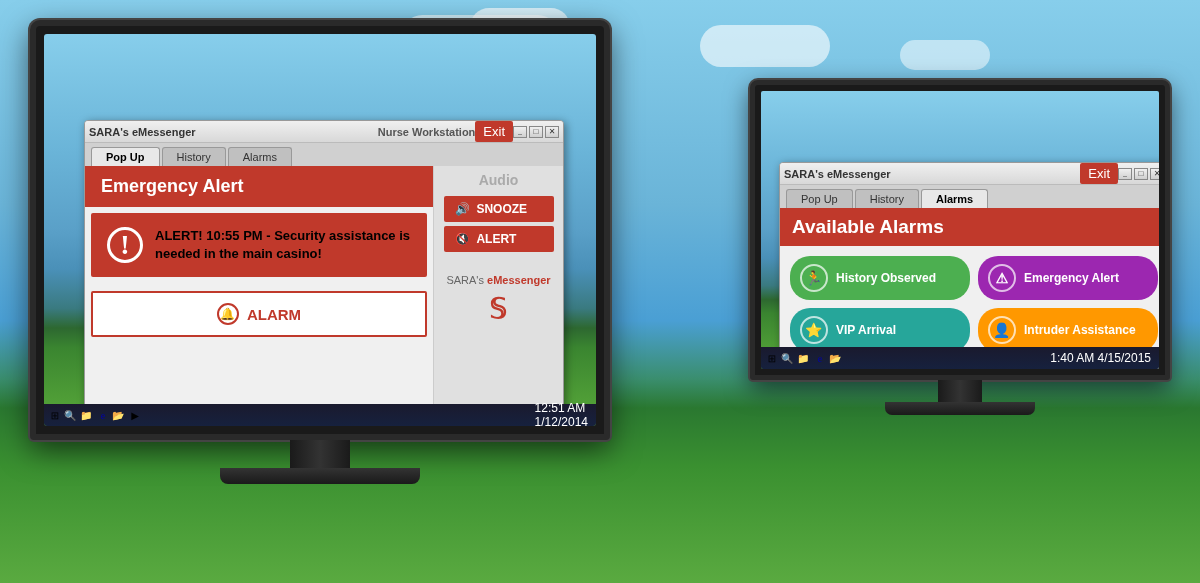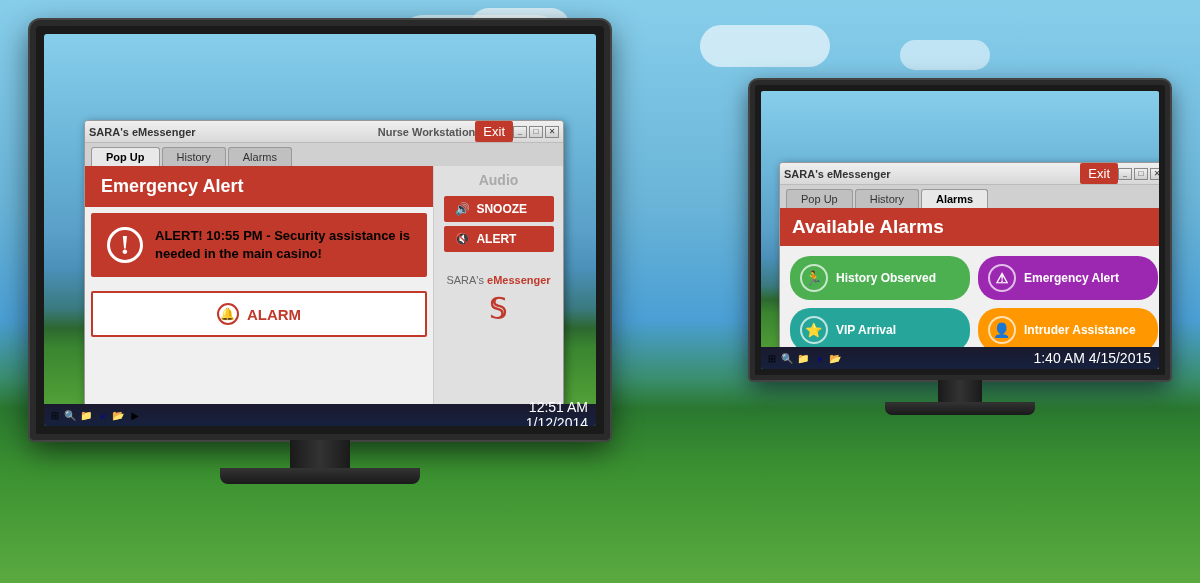--- a/index.html
+++ b/index.html
@@ -478,25 +478,24 @@
       width: 14px;
       height: 14px;
       display: flex;
       align-items: center;
       justify-content: center;
       font-size: 10px;
     }
 
     .taskbar-clock {
       margin-left: auto;
-      font-size: 14px;
+      font-size: 12px;
       color: white;
       font-family: Arial, sans-serif;
       margin-right: 4px;
-      text-align: right;
     }
 
     .content-area-small {
       background: #f0f0f0;
     }
   </style>
 </head>
 <body>
 
 <div style="width:1200px;height:583px;position:relative;background:linear-gradient(180deg,#87ceeb 0%,#6ab4d8 35%,#4a9fd4 55%,#3a8e6e 65%,#2a7830 70%,#3a9030 80%,#5aaa40 100%);">

